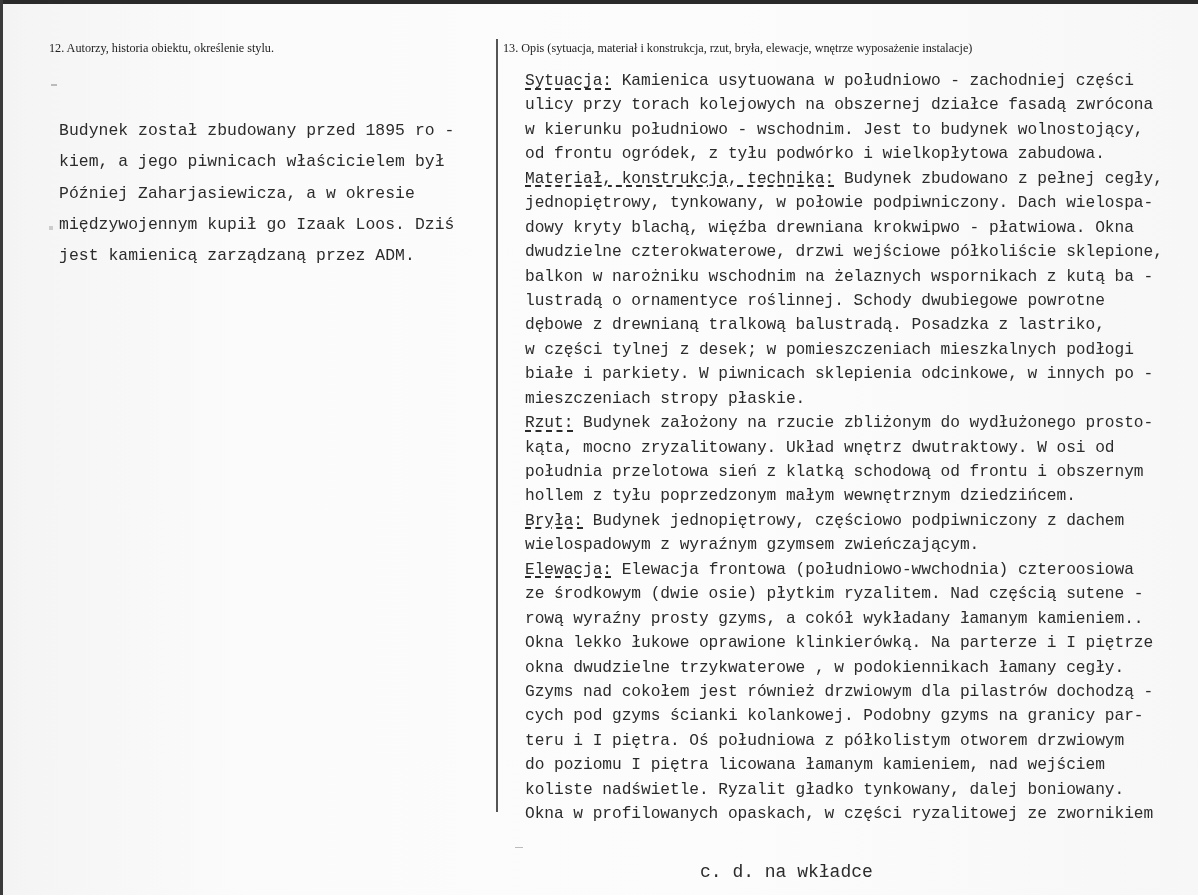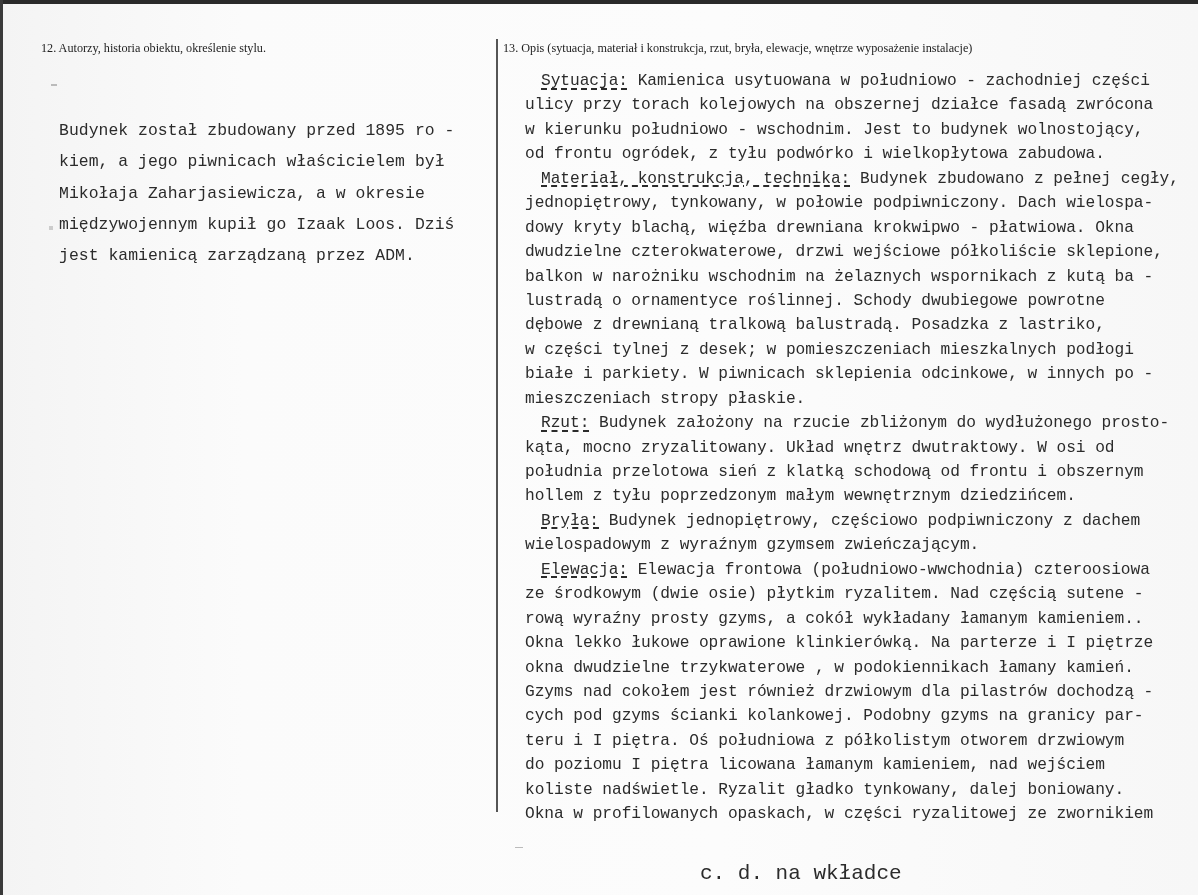--- a/index.html
+++ b/index.html
@@ -33,21 +33,21 @@
       width: 1.5px; height: 773px;
       background: #555;
     }
     .section-heading {
       position: absolute;
       font-family: "Liberation Serif", "DejaVu Serif", serif;
       font-size: 12.2px;
       color: #222;
       white-space: nowrap;
     }
-    #heading-12 { left: 38px; top: 37px; }
+    #heading-12 { left: 46px; top: 37px; }
     #heading-13 { left: 500px; top: 37px; font-family: Liberation Serif, serif; }
 
     .left-body {
       position: absolute;
       left: 56px; top: 115px;
       width: 420px;
     }
     .left-body .line {
       display: block;
       height: 31.3px;
@@ -68,43 +68,42 @@
       line-height: 24px;
       font-size: 16.2px;
       white-space: nowrap;
       letter-spacing: -0.05px;
     }
     .label {
       text-decoration: underline;
       text-decoration-style: dashed;
       text-decoration-thickness: 1.5px;
       text-underline-offset: 3px;
-      margin-left: 16px;
     }
     .continued {
       position: absolute;
       left: 697px; top: 858px;
-      font-size: 21px;
+      font-size: 18px;
       white-space: nowrap;
     }
     .speck { position: absolute; background: #bbb; }
   </style>
 </head>
 <body>
 
 <div class="page">
   <div class="section-heading" id="heading-12">12. Autorzy, historia obiektu, określenie stylu.</div>
   <div class="section-heading" id="heading-13">13. Opis (sytuacja, materiał i konstrukcja, rzut, bryła, elewacje, wnętrze wyposażenie instalacje)</div>
 
   <div class="divider"></div>
 
   <div class="left-body">
     <span class="line">Budynek został zbudowany przed 1895 ro -</span>
     <span class="line">kiem, a jego piwnicach właścicielem był</span>
-    <span class="line">Mikołaja Zaharjasiewicza, a w okresie</span>
+    <span class="line">Później Zaharjasiewicza, a w okresie</span>
     <span class="line">międzywojennym kupił go Izaak Loos. Dziś</span>
     <span class="line">jest kamienicą zarządzaną przez ADM.</span>
   </div>
 
   <div class="right-body">
       <span class="line"><span class="label">Sytuacja:</span><span> Kamienica usytuowana w południowo - zachodniej części</span></span>
       <span class="line"><span>ulicy przy torach kolejowych na obszernej działce fasadą zwrócona</span></span>
       <span class="line"><span>w kierunku południowo - wschodnim. Jest to budynek wolnostojący,</span></span>
       <span class="line"><span>od frontu ogródek, z tyłu podwórko i wielkopłytowa zabudowa.</span></span>
       <span class="line"><span class="label">Materiał, konstrukcja, technika:</span><span> Budynek zbudowano z pełnej cegły,</span></span>
@@ -120,21 +119,21 @@
       <span class="line"><span class="label">Rzut:</span><span> Budynek założony na rzucie zbliżonym do wydłużonego prosto-</span></span>
       <span class="line"><span>kąta, mocno zryzalitowany. Układ wnętrz dwutraktowy. W osi od</span></span>
       <span class="line"><span>południa przelotowa sień z klatką schodową od frontu i obszernym</span></span>
       <span class="line"><span>hollem z tyłu poprzedzonym małym wewnętrznym dziedzińcem.</span></span>
       <span class="line"><span class="label">Bryła:</span><span> Budynek jednopiętrowy, częściowo podpiwniczony z dachem</span></span>
       <span class="line"><span>wielospadowym z wyraźnym gzymsem zwieńczającym.</span></span>
       <span class="line"><span class="label">Elewacja:</span><span> Elewacja frontowa (południowo-wwchodnia) czteroosiowa</span></span>
       <span class="line"><span>ze środkowym (dwie osie) płytkim ryzalitem. Nad częścią sutene -</span></span>
       <span class="line"><span>rową wyraźny prosty gzyms, a cokół wykładany łamanym kamieniem..</span></span>
       <span class="line"><span>Okna lekko łukowe oprawione klinkierówką. Na parterze i I piętrze</span></span>
-      <span class="line"><span>okna dwudzielne trzykwaterowe , w podokiennikach łamany kamień.</span></span>
+      <span class="line"><span>okna dwudzielne trzykwaterowe , w podokiennikach łamany cegły.</span></span>
       <span class="line"><span>Gzyms nad cokołem jest również drzwiowym dla pilastrów dochodzą -</span></span>
       <span class="line"><span>cych pod gzyms ścianki kolankowej. Podobny gzyms na granicy par-</span></span>
       <span class="line"><span>teru i I piętra. Oś południowa z półkolistym otworem drzwiowym</span></span>
       <span class="line"><span>do poziomu I piętra licowana łamanym kamieniem, nad wejściem</span></span>
       <span class="line"><span>koliste nadświetle. Ryzalit gładko tynkowany, dalej boniowany.</span></span>
       <span class="line"><span>Okna w profilowanych opaskach, w części ryzalitowej ze zwornikiem</span></span>
     </div>
 
   <div class="continued">c. d. na wkładce</div>
 

